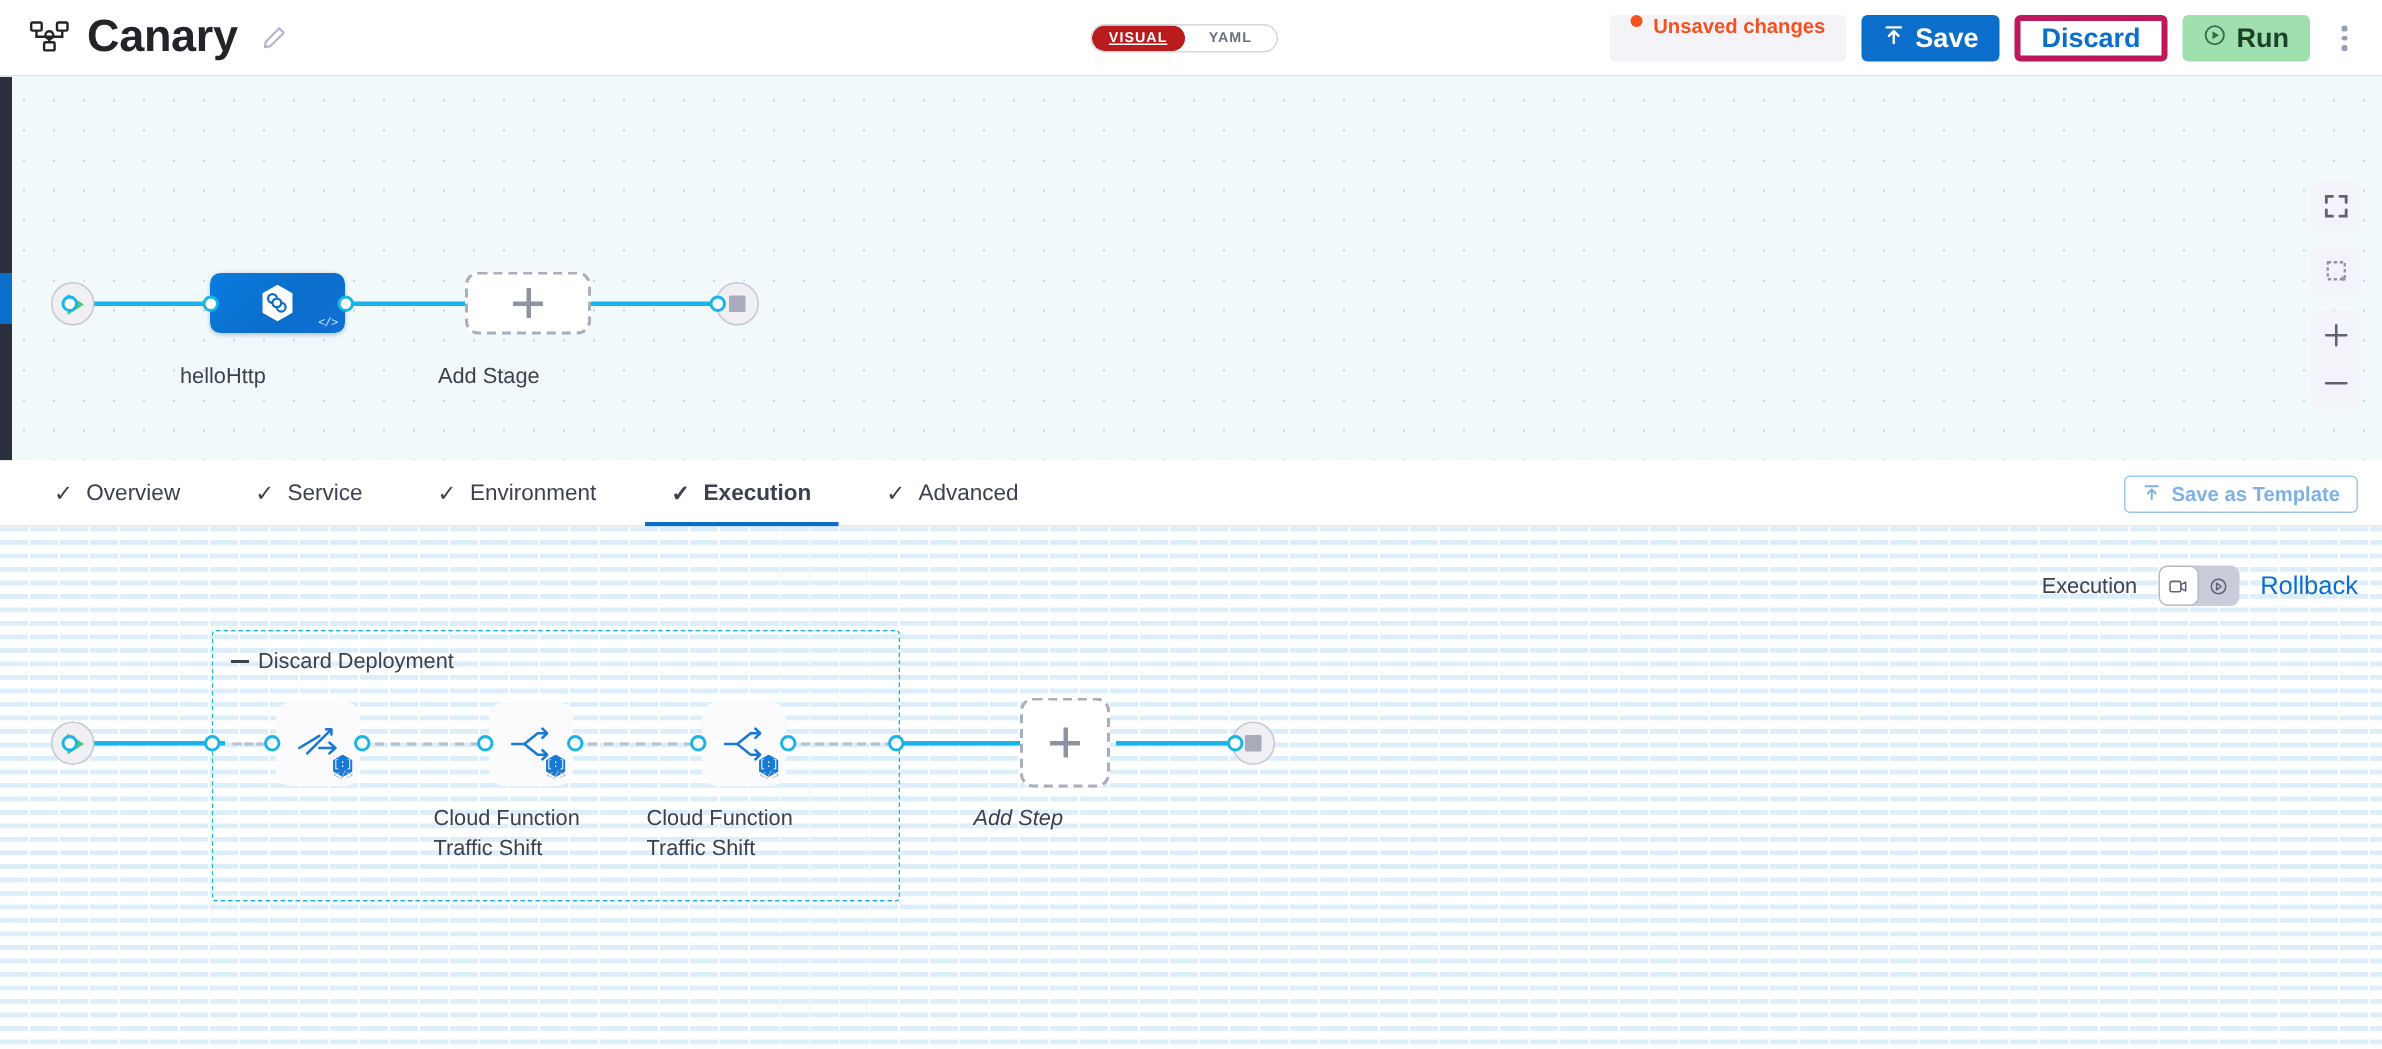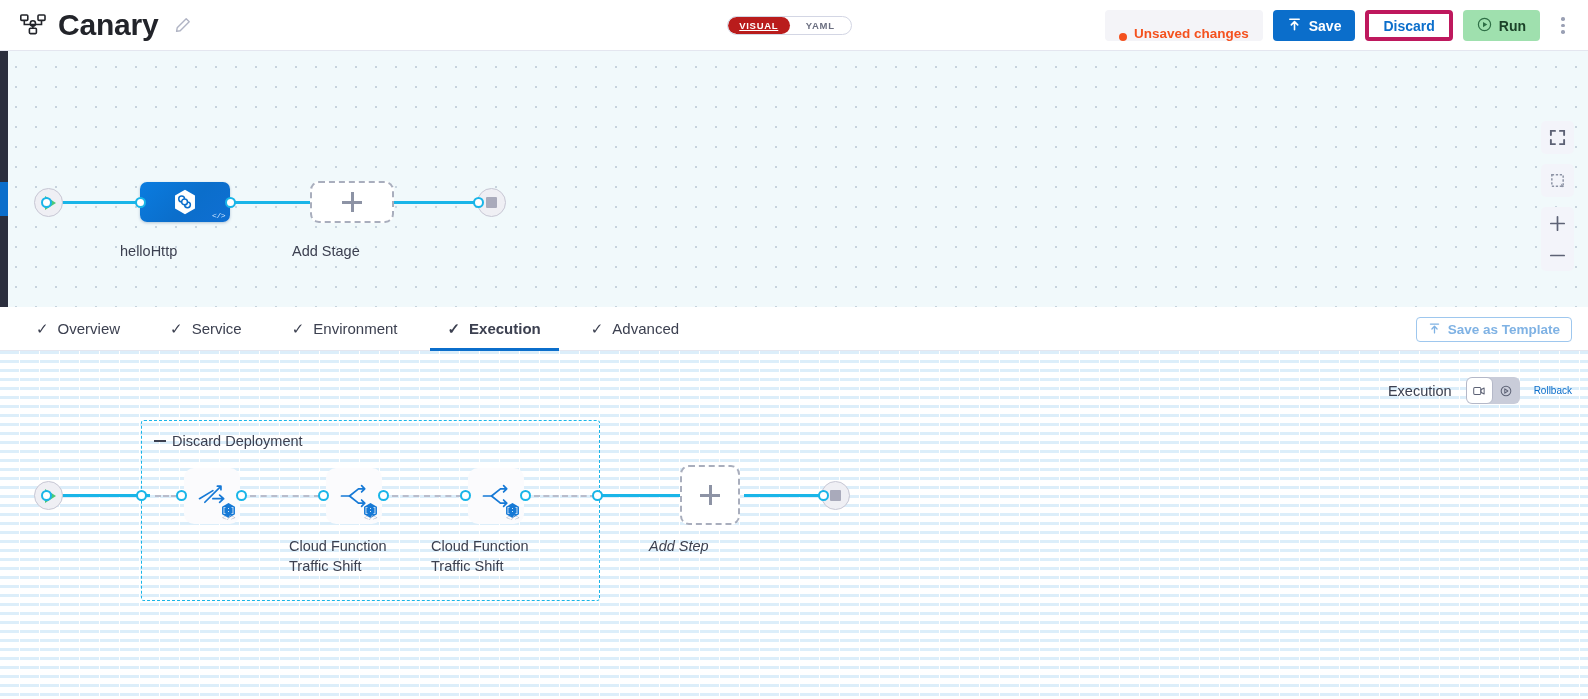--- a/index.html
+++ b/index.html
@@ -38,27 +38,27 @@
     color:#6b6f80;
   }
   .vy-seg.active { background:#b91c1c; color:#ffffff; border-radius:10px;text-decoration:underline; }
 
   .hdr-right {
     position:absolute; right:14px; top:0; height:51px;
     display:flex; align-items:center; gap:10px;
   }
   .unsaved-pill {
     height:31px; padding:0 14px; border-radius:4px; background:#f4f4f8;
-    display:flex; align-items:flex-end; gap:7px;
+    display:flex; align-items:flex-start; gap:7px;
     font-size:13.5px; font-weight:bold; color:#f4511e;
   }
   .dot-orange { width:8px; height:8px; border-radius:50%; background:#f4511e; display:block; }
   .btn {
     height:31px; border-radius:4px; display:flex; align-items:center; gap:7px;
-    padding:0 14px; font-size:14px; font-weight:bold; cursor:pointer; white-space:nowrap;
+    padding:0 14px; font-size:18px; font-weight:bold; cursor:pointer; white-space:nowrap;
   }
   .btn-save { background:#0b6ecb; color:#fff; }
   .btn-discard { background:#fff; color:#0b6ecb; border:4px solid #be185d; }
   .btn-run { background:#9fe0ae; color:#1b4228; }
   .kebab {
     width:22px; height:31px; display:flex; flex-direction:column;
     align-items:center; justify-content:center; gap:3px; cursor:pointer; margin-left:2px;
   }
   .kebab i { width:3.5px; height:3.5px; border-radius:50%; background:#9aa0b4; display:block; }
 
@@ -165,21 +165,21 @@
   }
   .exec-label { font-size:14.5px; color:#3c4050; }
   .seg-toggle {
     display:flex; align-items:center; height:27px; border-radius:6px;
     background:#c9ccd9; padding:0; overflow:hidden;
   }
   .seg-btn {
     width:27px; height:27px; display:flex; align-items:center; justify-content:center; cursor:pointer;
   }
   .seg-btn.on { background:#fff; border:1px solid #b4b8c8; border-radius:6px; }
-  .rollback-link { font-size:10px; color:#0b6ecb; cursor:pointer; }
+  .rollback-link { font-size:17px; color:#0b6ecb; cursor:pointer; }
 
   .group-box {
     position:absolute; border:1.5px dashed #19b5e8; border-radius:3px; background:transparent;
   }
   .group-title {
     position:absolute; left:12px; top:12px; display:flex; align-items:center; gap:6px;
     font-size:14.5px; color:#3c4050;
   }
   .collapse-bar { width:12px; height:2px; background:#3c4050; display:block; }
   .step-node {

